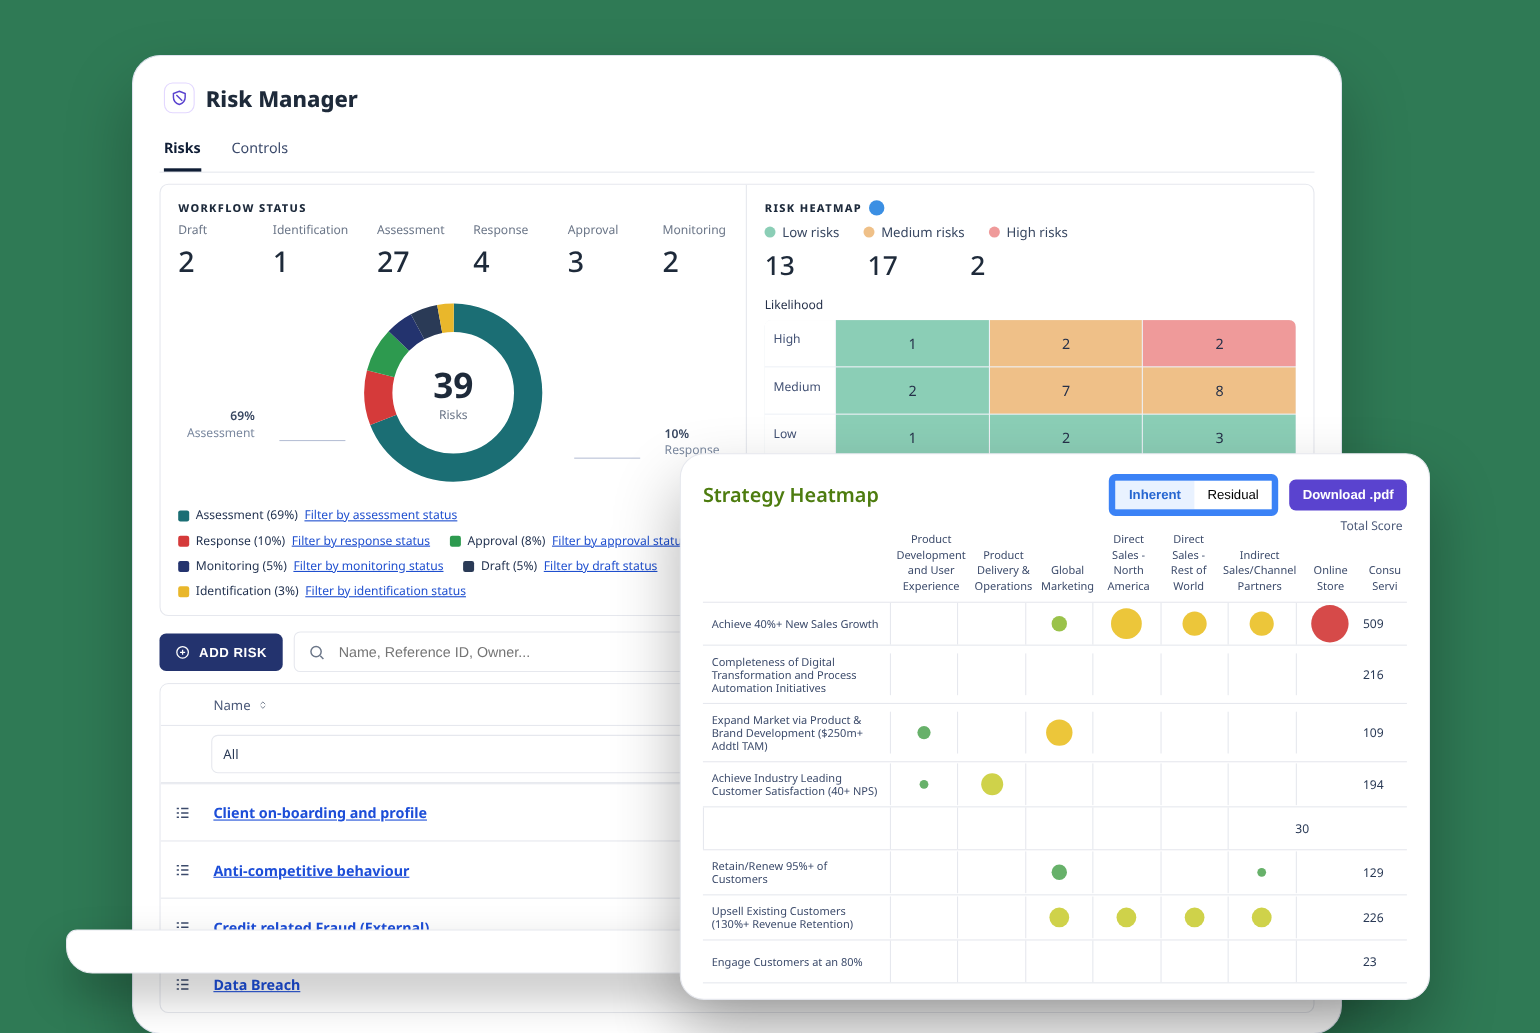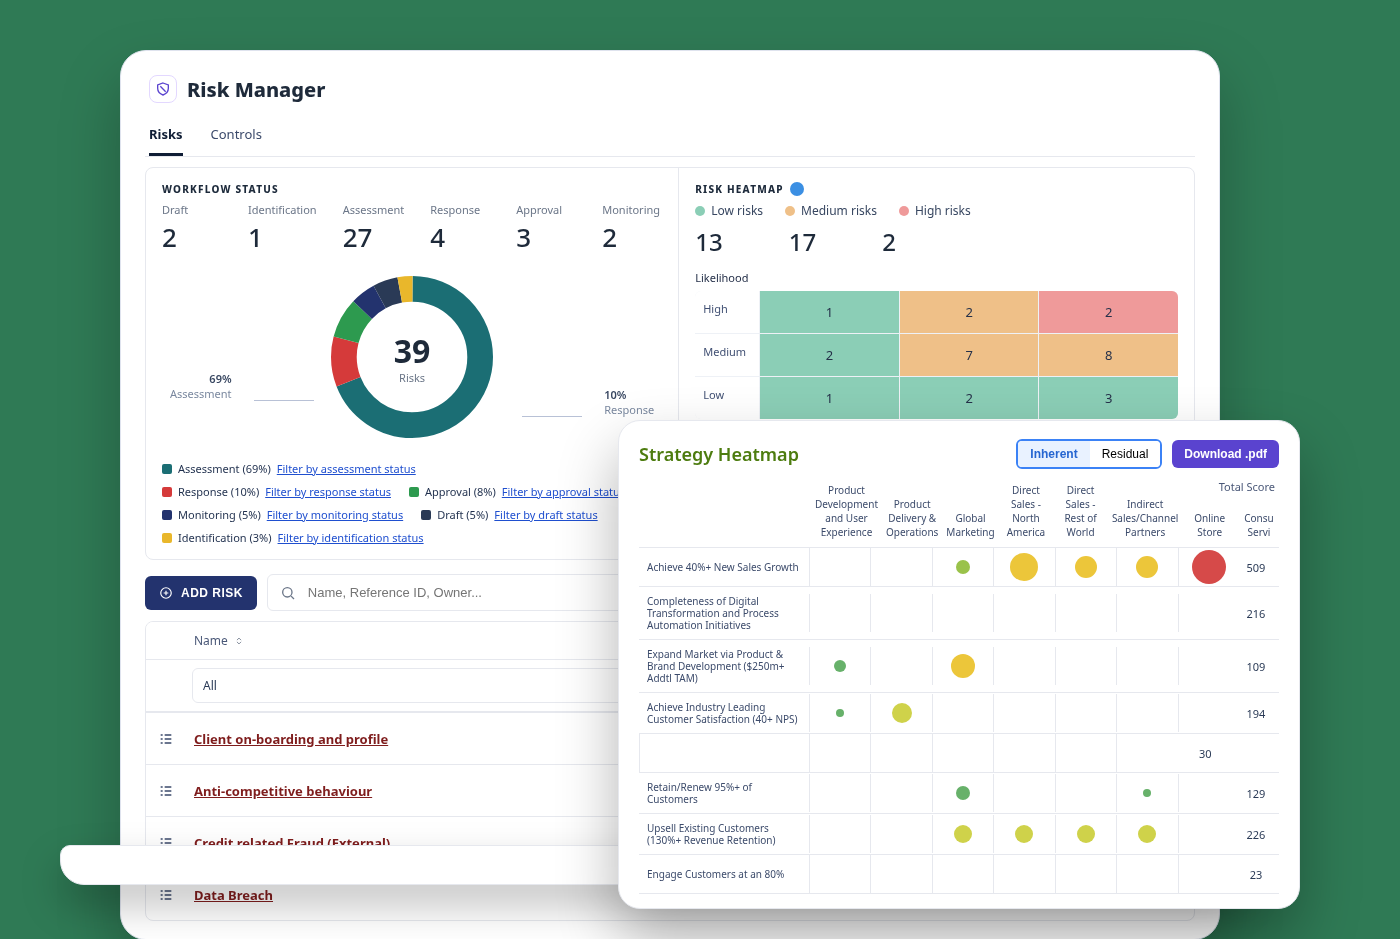--- a/index.html
+++ b/index.html
@@ -70,43 +70,43 @@
   .icon-ghost{display:inline-flex;align-items:center;gap:6px;color:#3b4a6b;font-size:12px}
 
   .table{margin-top:10px;border:1px solid var(--line);border-radius:8px;overflow:hidden}
   .thead,.trow{display:grid;grid-template-columns:36px 1.2fr .6fr .7fr;align-items:center}
   .thead{background:#fff;border-bottom:1px solid var(--line)}
   .th{font-size:12px;color:#4a5878;padding:10px 12px;display:flex;align-items:center;gap:6px}
   .filters-row{display:grid;grid-template-columns:36px 1.2fr .6fr .7fr;border-bottom:1px solid var(--line);background:#fff}
   .select{margin:8px 10px;border:1px solid var(--line);border-radius:6px;padding:8px 10px;font-size:12px;display:flex;justify-content:space-between;align-items:center;color:#2a3a56}
   .trow{border-top:1px solid var(--line)}
   .trow .cell{padding:14px 12px;font-size:13px}
-  .name-link{color:#7f1d1d;font-weight:700;text-decoration:underline}
+  .name-link{color:#1d4ed8;font-weight:700;text-decoration:underline}
   .pill{display:inline-flex;padding:4px 10px;border-radius:999px;font-size:11px;color:#2a3a56}
   .pill.high{background:#f7c9c5;color:#7a2a2a}
   .pill.medium{background:#f2d49a;color:#6a4c12}
   .pill.low{background:#c9ecc6;color:#2a6b2a}
   .expand-icon{width:16px;height:16px;color:#3b4a6b}
 
   
   .tablet{position:absolute;right:100px;bottom:30px;width:640px;background:#fff;border-radius:22px;border:1px solid #e6e8ee;box-shadow:0 30px 60px rgba(0,0,0,.3);padding:18px 20px 14px}
   .t-header{display:flex;align-items:center;justify-content:space-between}
   .t-title{font-size:18px;font-weight:600;color:#4d7c0f}
-  .seg{display:flex;border:2px solid #3b82f6;border-radius:6px;overflow:hidden}
+  .seg{display:flex;border:6px solid #3b82f6;border-radius:6px;overflow:hidden}
   .seg button{background:#fff;border:none;padding:6px 12px;font-size:12px}
   .seg .active{background:#e9f2ff;color:#2666d1;font-weight:700}
   .dl{background:var(--indigo);color:#fff;border:none;border-radius:6px;padding:7px 12px;font-size:12px;font-weight:700}
   .sh-cols{display:grid;grid-template-columns:170px repeat(7,1fr) 40px;align-items:end;font-size:10px;color:#3c4b6b;text-align:center;gap:4px;margin-top:10px}
   .sh-cell{padding:4px 2px}
   .sh-body{border-top:1px solid var(--line);margin-top:4px}
   .sh-row{display:grid;grid-template-columns:170px repeat(7,1fr) 40px;align-items:center;border-bottom:1px solid var(--line)}
   .sh-row .label{font-size:10px;color:#3c4b6b;padding:8px 8px;line-height:1.2}
   .sh-row .cell{display:flex;align-items:center;justify-content:center;height:38px;border-left:1px solid var(--line)}
   .bubble{border-radius:50%}
-  .total{font-size:11px;color:#2a3a56;text-align:center;padding-right:6px}
+  .total{font-size:11px;color:#2a3a56;text-align:left;padding-right:6px}
 
   .info-icon{width:14px;height:14px;border-radius:50%;background:#3b8fe3;display:inline-block;vertical-align:-2px}
   svg{display:block}
 </style>
 </head>
 <body>
 <div class="stage">
 
   <div class="laptop">
     <div class="appbar">

